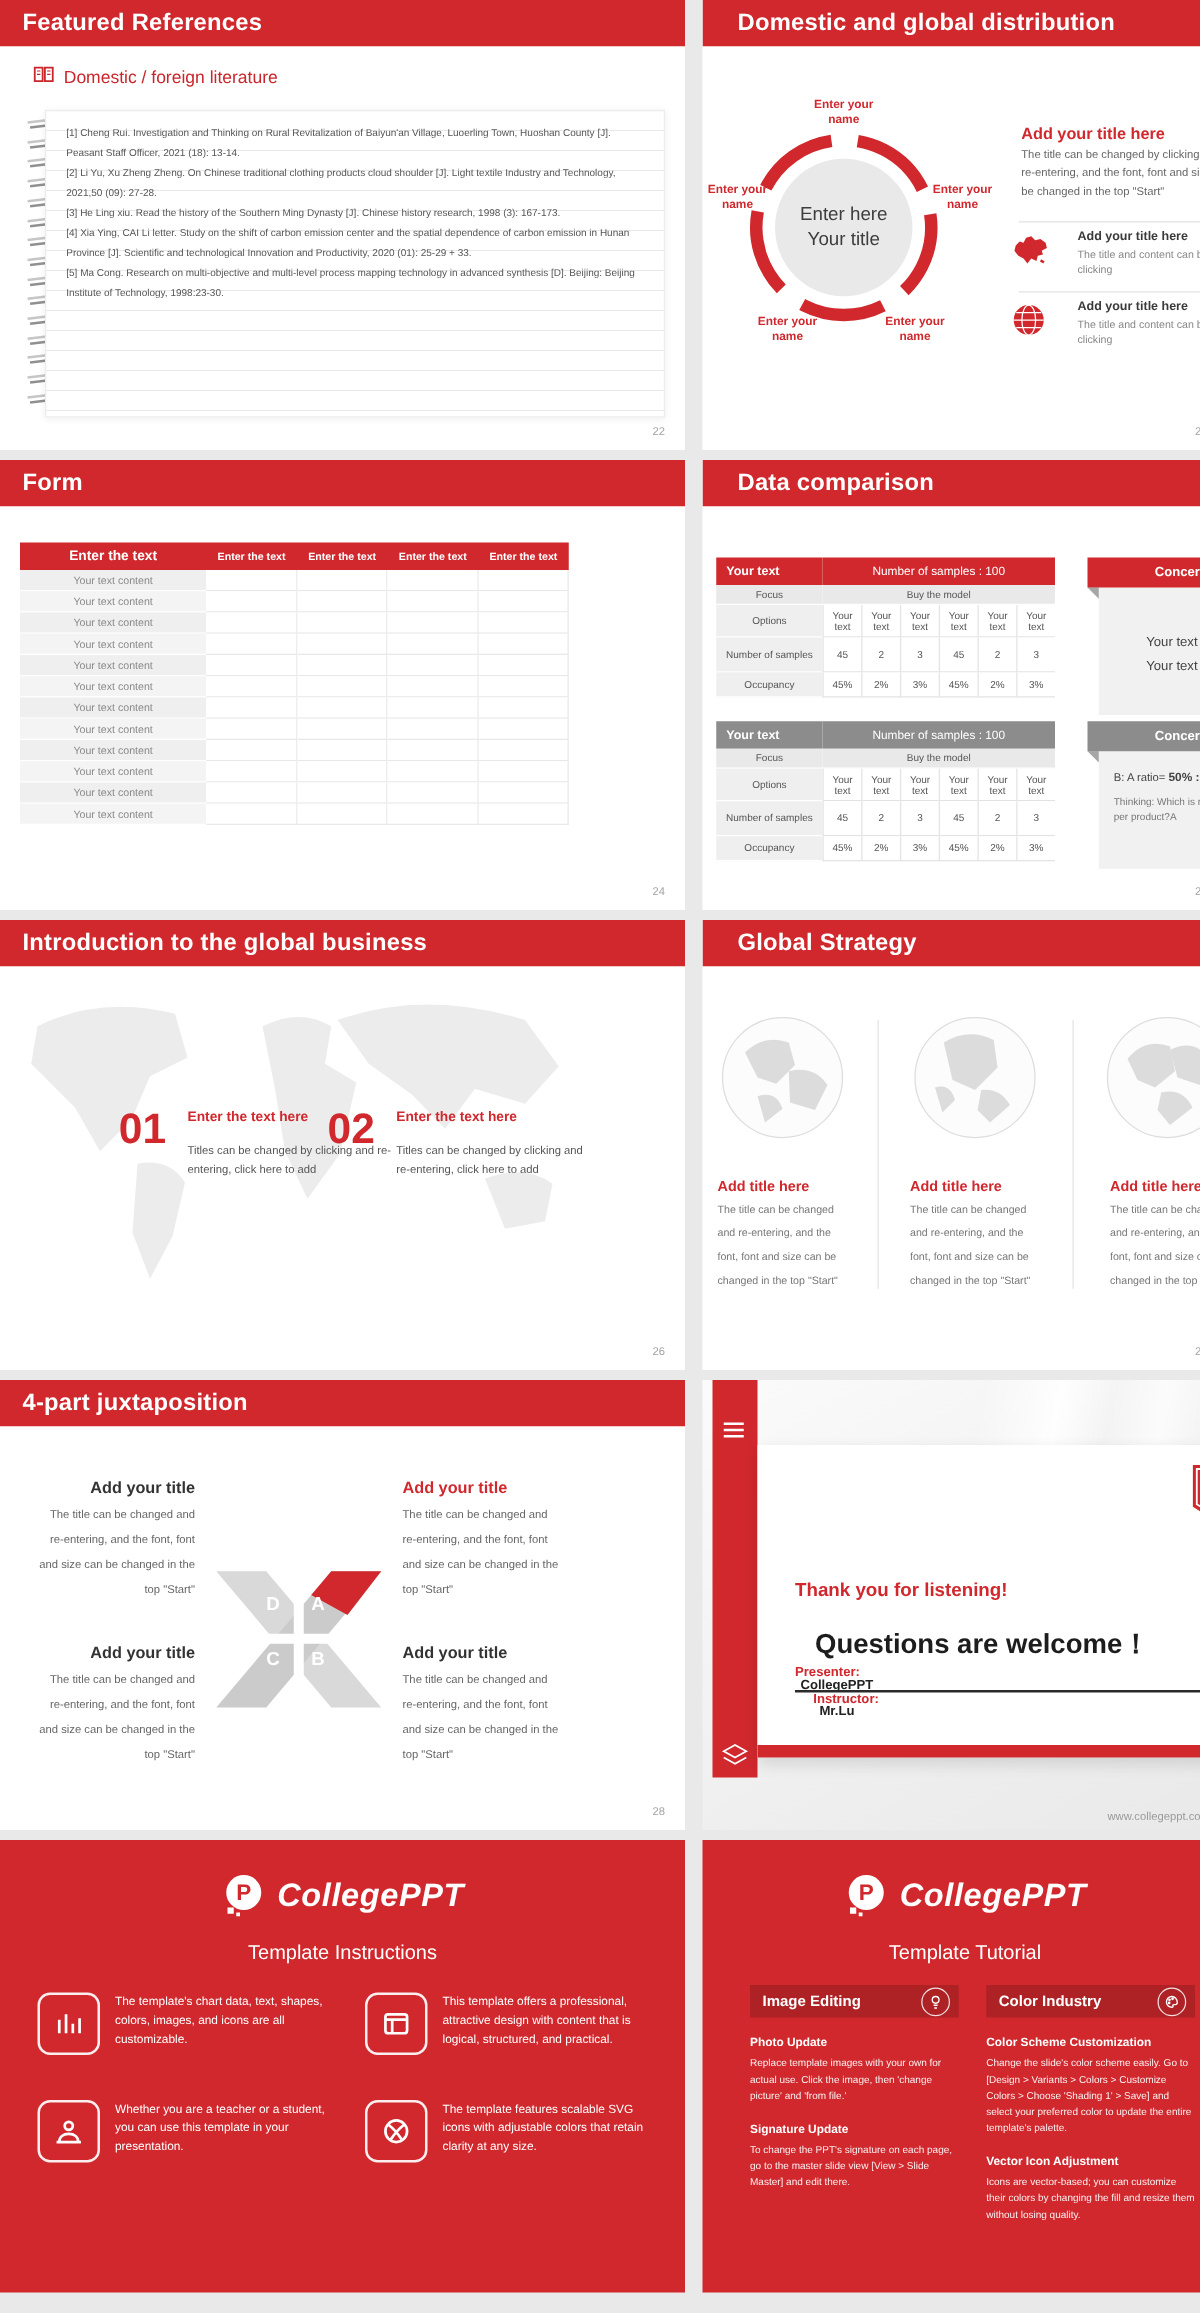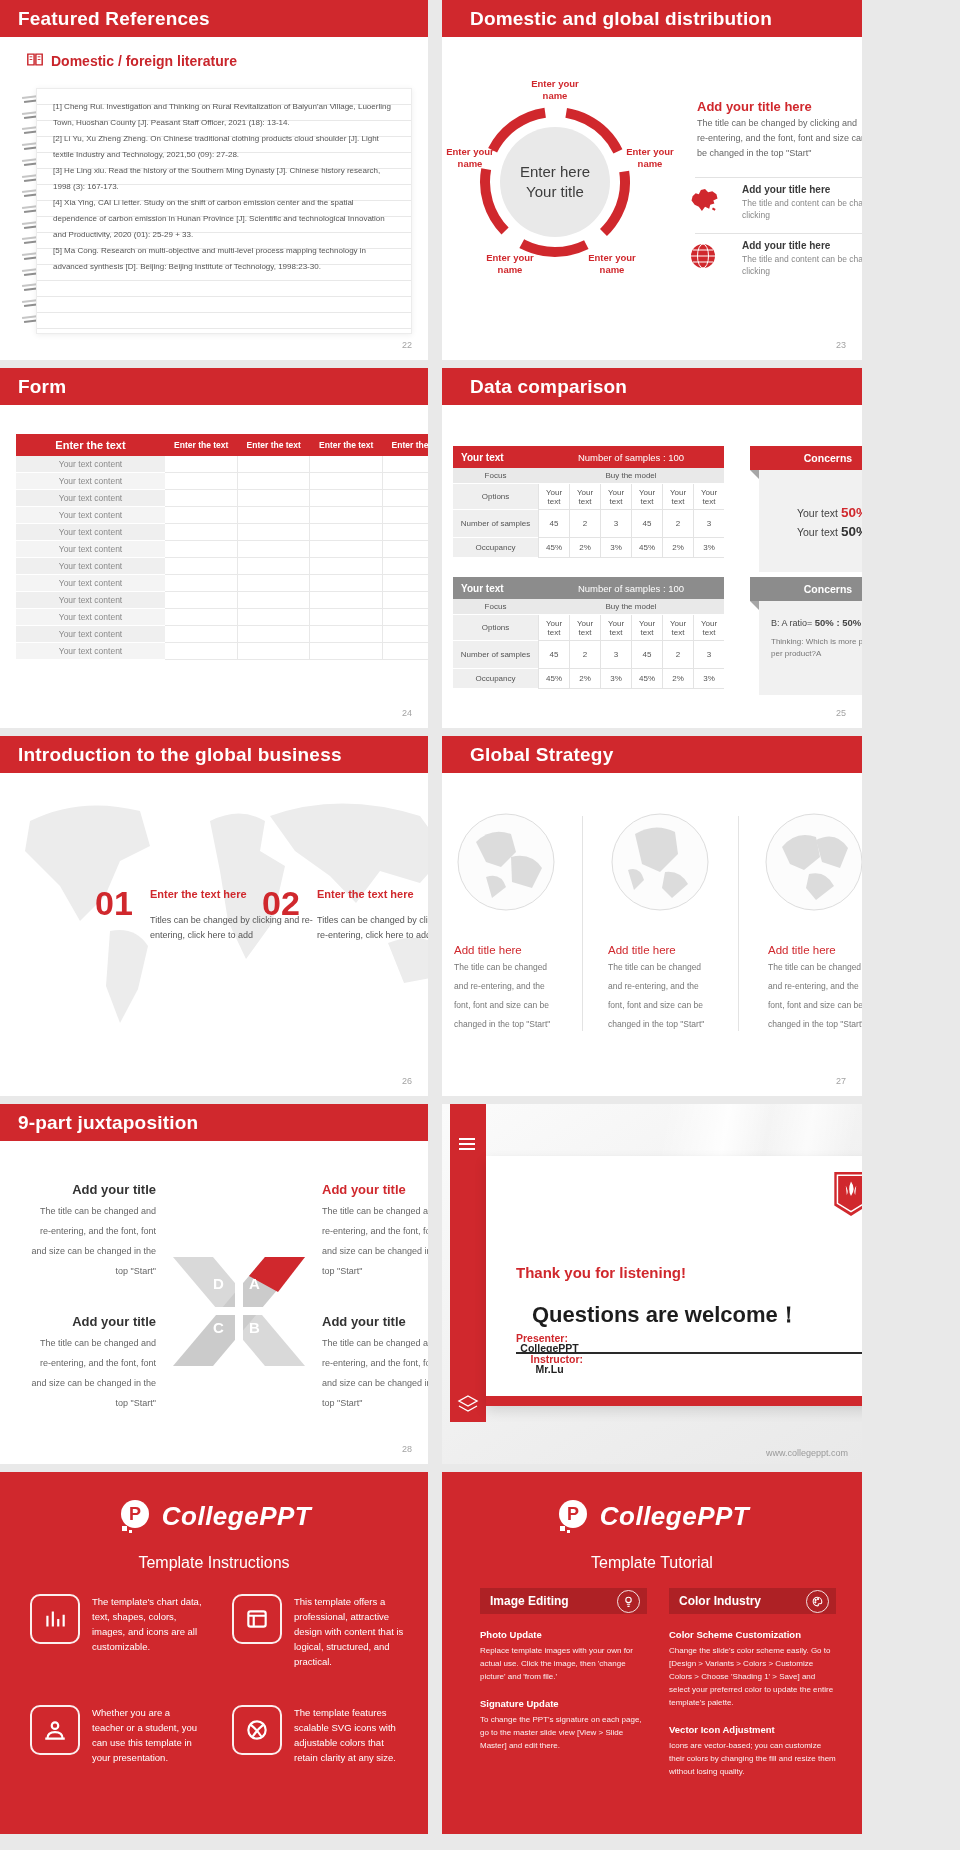--- a/index.html
+++ b/index.html
@@ -1,26 +1,26 @@
 <!DOCTYPE html>
 <html><head>
 <meta charset="utf-8">
 <style>
   :root{ --red:#d0282d; --gray:#8c8c8c; }
   html,body{margin:0;padding:0}
   body{width:960px;min-height:1850px;background:#e9e9e9;font-family:"Liberation Sans",sans-serif;}
   .row{display:flex;gap:14px;margin-bottom:8px}
   .slide{position:relative;background:#fff;height:360px;overflow:hidden;flex-shrink:0}
-  .w-l{width:428px}.w-r{width:420px}
+  .w-l{width:548px}.w-r{width:420px}
   .bar{position:absolute;top:0;left:0;right:0;height:37px;background:var(--red);color:#fff;font-weight:bold;font-size:19px;display:flex;align-items:center;padding-left:18px;letter-spacing:.2px}
   .w-r .bar{padding-left:28px}
   .pagenum{position:absolute;right:16px;bottom:10px;font-size:9px;color:#a3a3a3}
   .abs{position:absolute}
   
-  .sec-title{position:absolute;left:26px;top:52px;display:flex;align-items:center;gap:7px;color:#c9252b;font-weight:bold;font-size:14px}
+  .sec-title{position:absolute;left:26px;top:52px;display:flex;align-items:center;gap:7px;color:#c9252b;font-weight:normal;font-size:14px}
   .ref-card{position:absolute;left:36px;top:88px;right:16px;height:234px;background:#fff;border:1px solid #ececec;box-shadow:0 1px 6px rgba(0,0,0,.07);padding:10px 16px 0 16px;background-image:repeating-linear-gradient(to bottom,transparent 0,transparent 15px,#e8e8e8 15px,#e8e8e8 16px)}
   .ref{margin:0;font-size:8px;line-height:16px;color:#555}
   .spiral{position:absolute;left:22px;top:96px;height:226px;display:flex;flex-direction:column;justify-content:space-between}
   .ring{width:17px;height:6px;position:relative}
   .ring::before{content:"";position:absolute;left:0;top:0;width:100%;height:2px;background:#c6c6c6;transform:rotate(-7deg)}
   .ring::after{content:"";position:absolute;left:2px;bottom:0;width:100%;height:2px;background:#909090;transform:rotate(-7deg)}
   
   .wheel{position:absolute;left:35px;top:104px;width:156px;height:156px}
   .wcenter{position:absolute;inset:0;display:flex;flex-direction:column;align-items:center;justify-content:center;font-size:15px;color:#3d3d3d;line-height:20px}
   .wlabel{position:absolute;width:56px;text-align:center;font-size:9.5px;font-weight:bold;color:var(--red);line-height:11.5px}
@@ -57,21 +57,21 @@
   .big-dark{color:#333;font-weight:bold;font-size:13.5px}
   .cl2{font-size:9px;color:#444;margin:0 0 8px}
   .cl2 b{font-size:9.5px}
   .cl3{font-size:8px;color:#777;line-height:12px;margin:0}
   
   .bnum{position:absolute;font-size:34px;font-weight:bold;color:var(--red);line-height:34px}
   .btitle{position:absolute;font-size:11px;font-weight:bold;color:var(--red)}
   .bbody{position:absolute;width:168px;font-size:9px;color:#555;line-height:15px}
   
   .vdiv{position:absolute;top:80px;height:215px;width:1px;background:#e3e3e3}
-  .gcol-t{position:absolute;font-size:11.5px;font-weight:normal;color:var(--red)}
+  .gcol-t{position:absolute;font-size:11.5px;font-weight:bold;color:var(--red)}
   .gcol-b{position:absolute;width:108px;font-size:8.5px;color:#777;line-height:19px}
   
   .qt{font-size:13px;font-weight:bold;color:#333;margin:0}
   .qt.red{color:var(--red)}
   .qb{font-size:9px;color:#666;line-height:20px;margin:4px 0 0}
   .quad{position:absolute;width:128px}
   .qr{text-align:right}
   .xletter{position:absolute;color:#fff;font-weight:bold;font-size:15px}
   
   .thx{background:linear-gradient(150deg,#fbfbfb 0%,#efefef 60%,#e9e9e9 100%)}
@@ -438,21 +438,21 @@
       <p class="gcol-b" style="left:166px;top:222px;margin:0">The title can be changed and re-entering, and the font, font and size can be changed in the top "Start"</p>
       <span class="gcol-t" style="left:326px;top:208px">Add title here</span>
       <p class="gcol-b" style="left:326px;top:222px;margin:0">The title can be changed and re-entering, and the font, font and size can be changed in the top "Start"</p>
       <span class="pagenum">27</span>
     </section>
   </div>
 
   <div class="row">
     <section class="slide w-l">
       <div class="bar">
-          <span>9-part juxtaposition</span>
+          <span>4-part juxtaposition</span>
         </div>
 
       <div class="quad qr" style="left:28px;top:78px">
         <h4 class="qt">Add your title</h4>
         <p class="qb">The title can be changed and re-entering, and the font, font and size can be changed in the top "Start"</p>
       </div>
       <div class="quad" style="left:322px;top:78px">
         <h4 class="qt red">Add your title</h4>
         <p class="qb">The title can be changed and re-entering, and the font, font and size can be changed in the top "Start"</p>
       </div>

